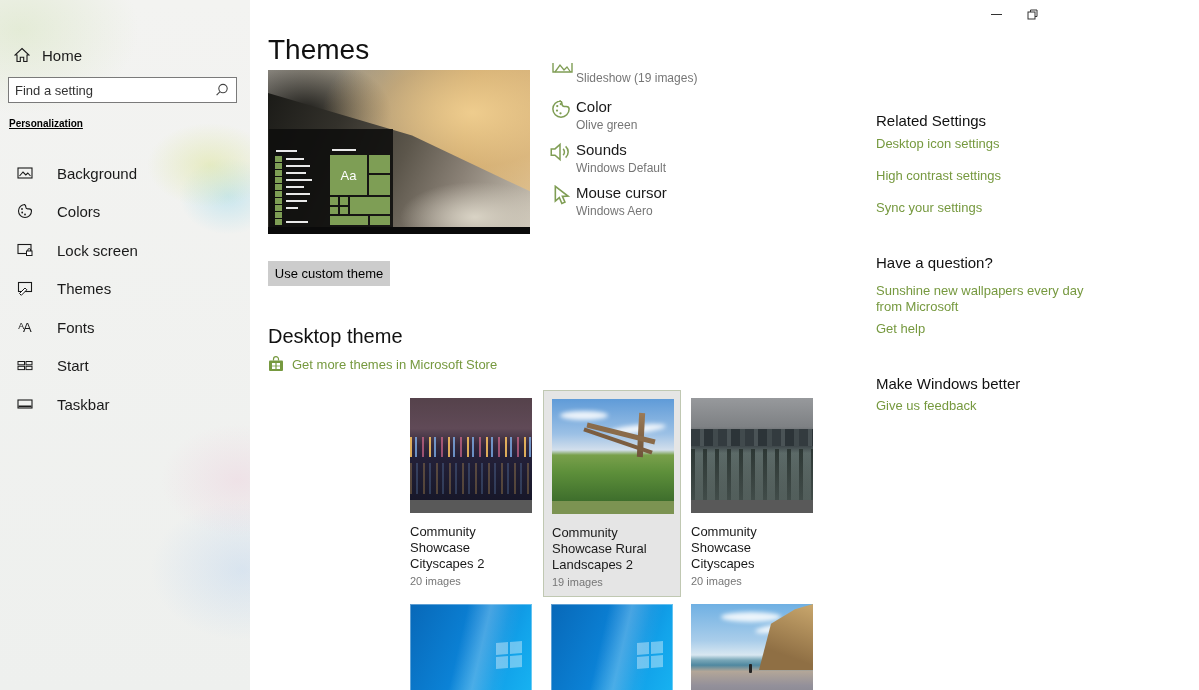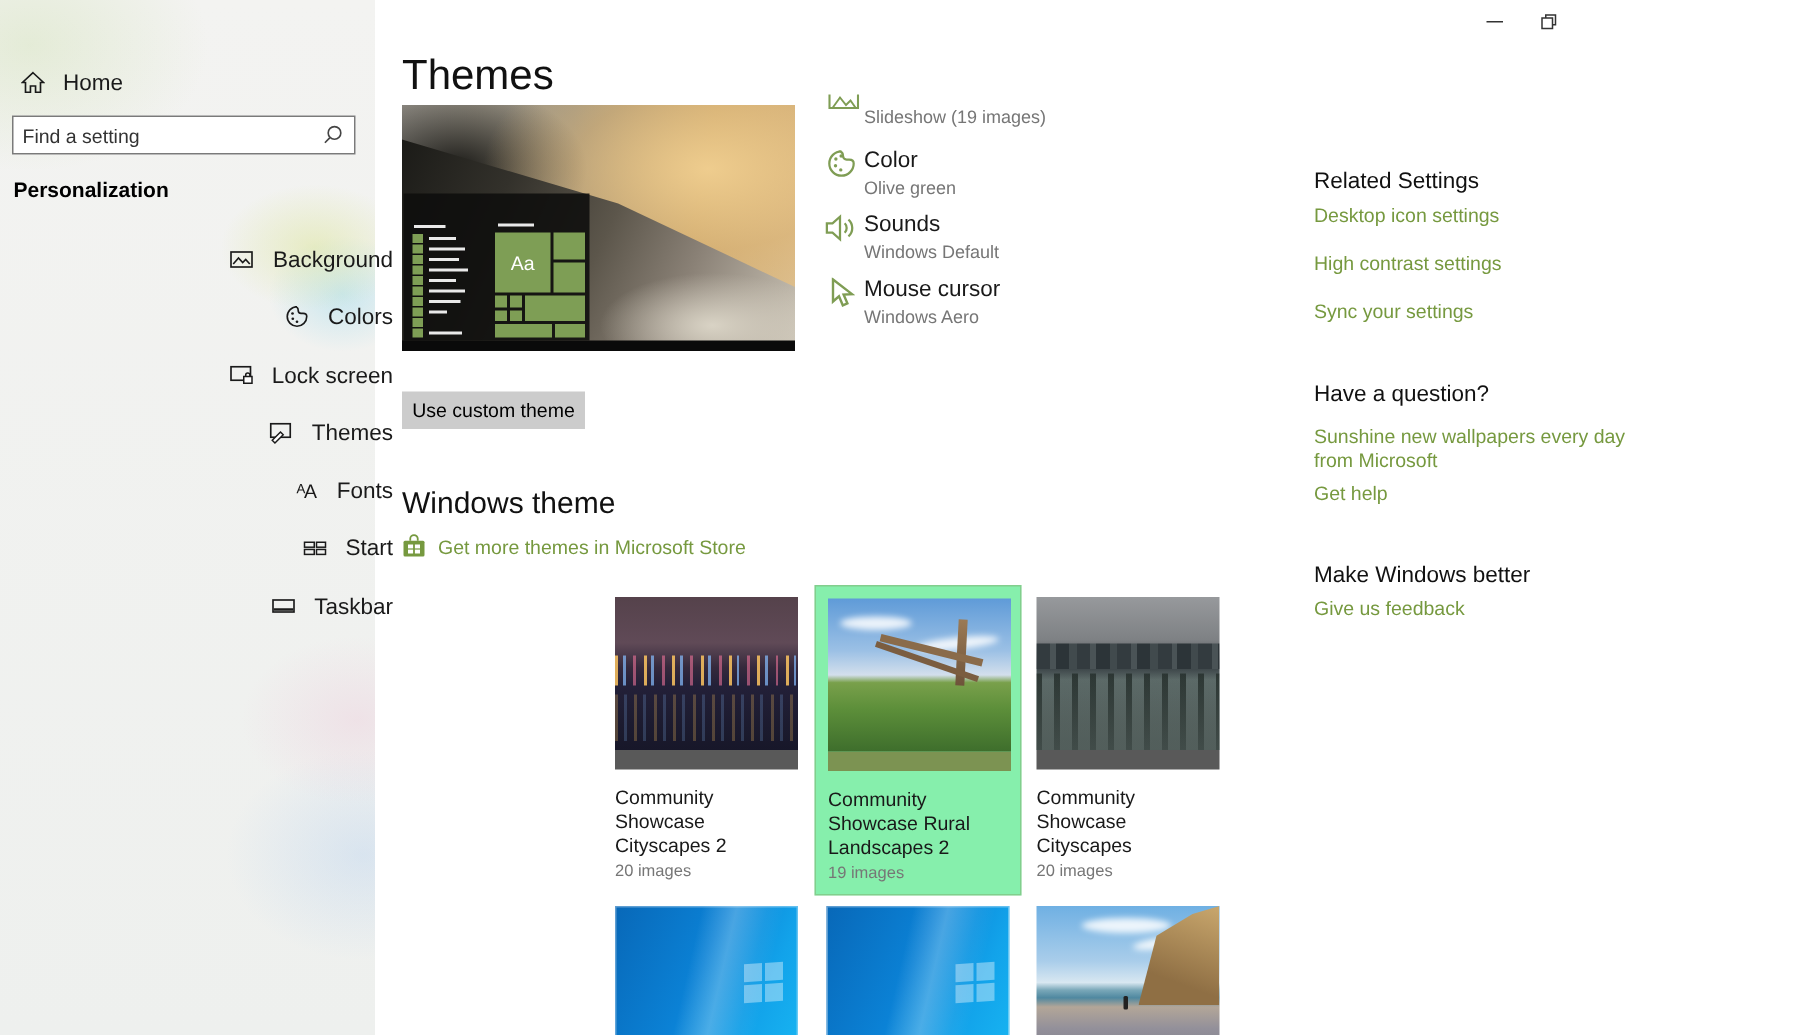--- a/index.html
+++ b/index.html
@@ -31,22 +31,22 @@
   .search-box {
     position:absolute; left:8px; top:77px; width:229px; height:26px;
     background:#fff; border:1px solid #7a7a7a; display:flex; align-items:center;
   }
   .search-box input {
     flex:1; border:none; outline:none; background:transparent; padding:0 6px;
     font-size:13px; color:#333; font-family:inherit;
   }
   .search-box input::placeholder { color:#333; opacity:1; }
   .search-box .mag { margin-right:7px; display:flex; }
-  .side-section { position:absolute; left:9px; top:118px; font-size:14px; font-weight:bold; color:#000; }
-  .nav-item { position:absolute; left:12px; width:250px; height:38px; display:flex; align-items:center; padding-left:14px; gap:12px; font-size:15px; cursor:default;justify-content:flex-end; }
+  .side-section { position:absolute; left:9px; top:118px; font-size:10px; font-weight:bold; color:#000;text-decoration:underline; }
+  .nav-item { position:absolute; left:2px; width:250px; height:38px; display:flex; align-items:center; padding-left:14px; gap:24px; font-size:15px; cursor:default; }
   .nav-item .nicon { width:17px; height:17px; display:flex; align-items:center; justify-content:center; }
   .fonts-glyph { font-size:13px; letter-spacing:-1px; color:#1a1a1a; }
 
   
   .page-title { position:absolute; left:268px; top:34px; font-size:28px; font-weight:300; color:#111; }
 
   
   .preview { position:absolute; left:268px; top:70px; width:262px; height:164px; overflow:hidden;
     background:
       radial-gradient(150px 90px at 78% 26%, rgba(240,206,143,.95), rgba(219,177,111,.45) 60%, transparent),
@@ -72,21 +72,21 @@
 
   .custom-btn { position:absolute; left:268px; top:261px; width:122px; height:25px;
     background:#CCCCCC; border:none; font-size:13px; font-family:inherit; color:#000; cursor:default; }
 
   .section-title { position:absolute; left:268px; top:325px; font-size:20px; font-weight:300; color:#111; }
   .store-link { position:absolute; left:268px; top:356px; display:flex; align-items:center; gap:8px;
     font-size:13px; color:#76993F; cursor:default; }
 
   
   .tile { position:absolute; width:122px; cursor:default; }
-  .tile.selected { width:138px; padding:8px; background:#86efac; border:1px solid rgba(124,147,82,.35); }
+  .tile.selected { width:138px; padding:8px; background:#e5e5e5; border:1px solid rgba(124,147,82,.35); }
   .thumb { position:relative; width:122px; height:102px; overflow:hidden; }
   .strip { width:122px; height:13px; }
   .strip-orange { background:#FF8C00; }
   .strip-gray { background:#595959; }
   .strip-green { background:#7C9352; }
   .tile-name { margin-top:11px; font-size:13px; line-height:16px; color:#191919; }
   .tile-count { margin-top:3px; font-size:11px; color:#767676; }
 
   
   .th-bing { background:linear-gradient(180deg,#90828e 0%,#8e8090 60%,#6f5f6c 100%); }
@@ -326,21 +326,21 @@
         <path d="M1 1 V12 L4 9.4 L5.9 13.9 L8.2 12.9 L6.3 8.5 L10.5 8.3 Z" fill="none" stroke="#7F9D54" stroke-width="1.2"></path>
       </svg>
   </span>
   <div class="ct-item" style="left:576px;top:184px">
     <div class="ct-title">Mouse cursor</div>
     <div class="ct-value">Windows Aero</div>
   </div>
 
   <button class="custom-btn">Use custom theme</button>
 
-  <div class="section-title">Windows theme</div>
+  <div class="section-title">Desktop theme</div>
   <div class="store-link">
     <svg width="16" height="16" viewBox="0 0 16 16">
       <path d="M5.5 4.5 V3.2 a2.5 2.5 0 0 1 5 0 V4.5" fill="none" stroke="#76993F" stroke-width="1.2"></path>
       <rect x="1" y="4.5" width="14" height="10.5" rx="1" fill="#76993F"></rect>
       <rect x="4" y="7" width="3.4" height="2.6" fill="#fff"></rect>
         <rect x="8.6" y="7" width="3.4" height="2.6" fill="#fff"></rect>
       <rect x="4" y="10.4" width="3.4" height="2.6" fill="#fff"></rect>
         <rect x="8.6" y="10.4" width="3.4" height="2.6" fill="#fff"></rect>
     </svg>
     <span>Get more themes in Microsoft Store</span>

